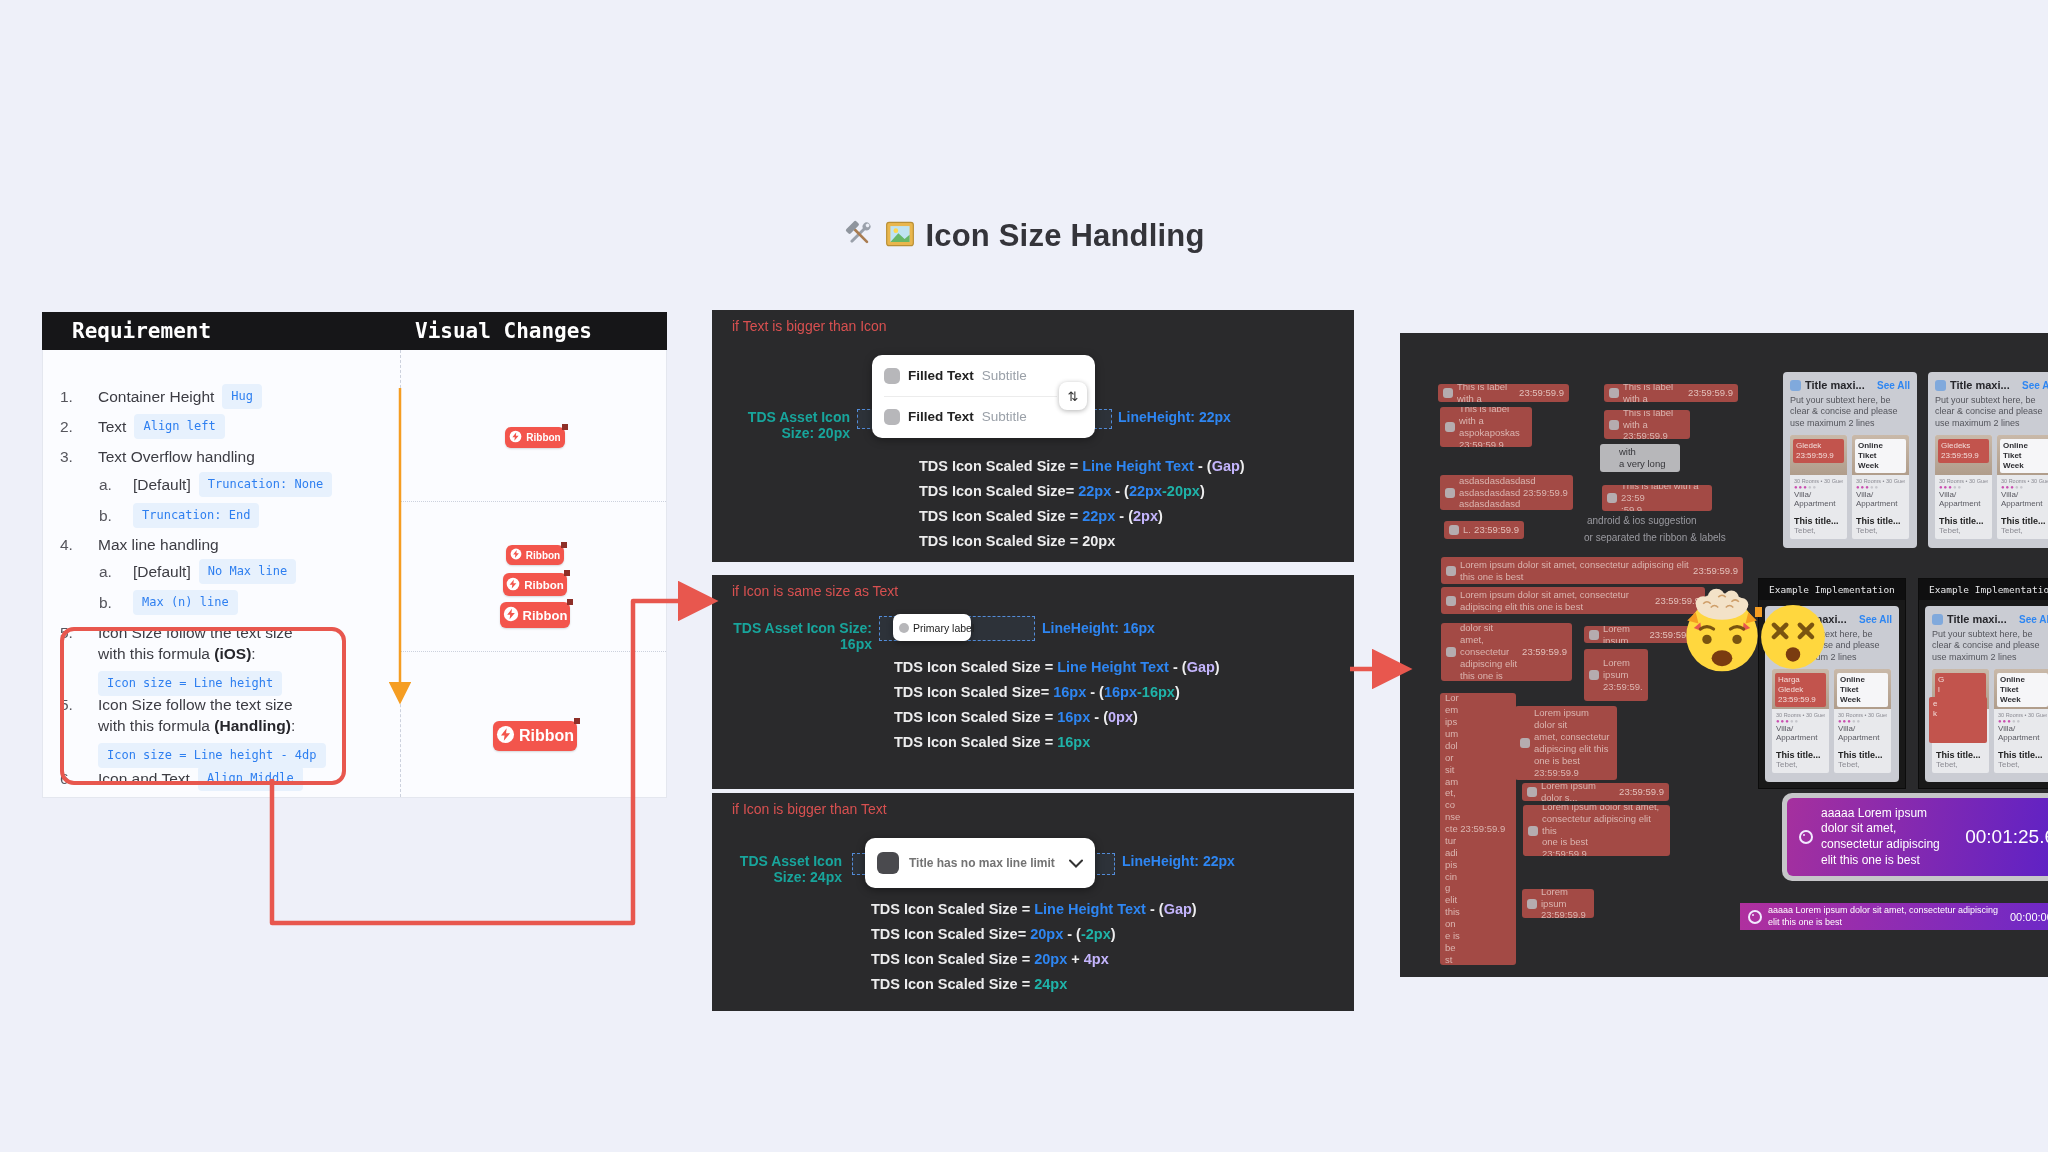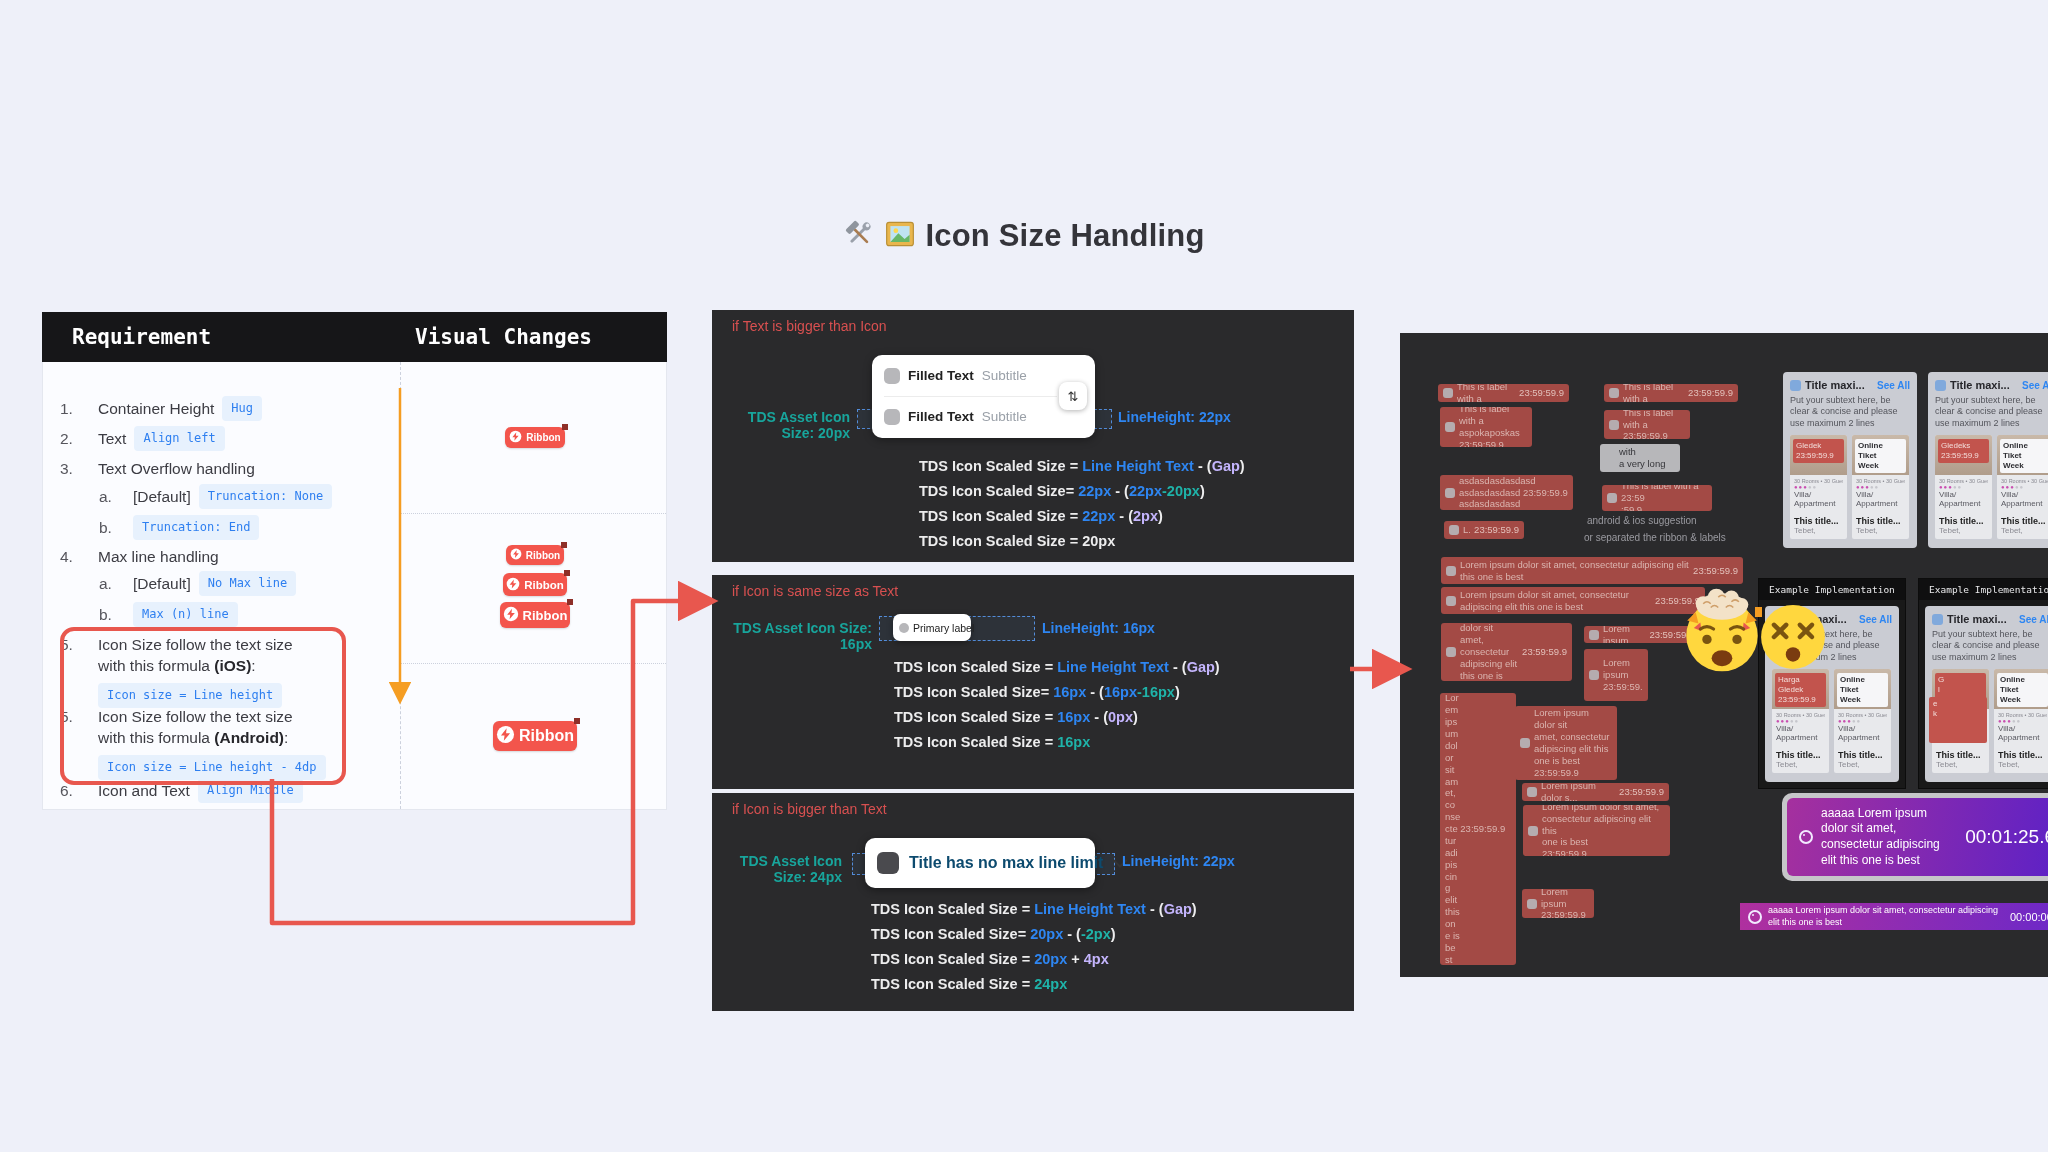--- a/index.html
+++ b/index.html
@@ -4,21 +4,21 @@
 <style>
   html,body{margin:0;padding:0;background:#eef0f9;font-family:"Liberation Sans",sans-serif;}
   #stage{position:relative;width:2048px;height:1152px;overflow:hidden;background:#eef0f9;}
 
   
   .title{position:absolute;top:218px;left:0;width:100%;display:flex;justify-content:center;align-items:center;gap:10px;}
   .title .ttext{font-size:31px;font-weight:bold;color:#34343a;letter-spacing:.2px;}
 
   
   #reqtable{position:absolute;left:42px;top:312px;width:625px;height:498px;}
-  .thead{height:50px;background:#161618;display:flex;align-items:center;color:#fff;
+  .thead{height:38px;background:#161618;display:flex;align-items:center;color:#fff;
          font-family:"DejaVu Sans Mono",monospace;font-weight:bold;font-size:21px;justify-content:flex-end;}
   .thead .c1{width:357px;padding-left:30px;box-sizing:border-box;}
   .thead .c2{flex:1;padding-left:16px;}
   .tbody{position:relative;height:448px;background:#fbfcff;border:1px solid #e4e7ef;border-top:none;box-sizing:border-box;}
   .vdash{position:absolute;left:357px;top:0;bottom:0;border-left:1px dashed #ccd1dd;}
   .hdot{position:absolute;left:357px;right:0;border-top:1px dotted #ccd1dd;}
   .rrow{position:absolute;left:17px;display:flex;gap:8px;align-items:flex-start;font-size:15.5px;color:#3c3c43;line-height:21px;}
   .rrow.sub{left:56px;}
   .rnum{color:#55555c;min-width:30px;display:inline-block;}
   .rrow.sub .rnum{min-width:26px;}
@@ -54,21 +54,21 @@
   .wmut{font-size:13.5px;color:#9aa0a8;}
   .wdiv{position:absolute;left:12px;right:38px;top:41px;border-top:1px solid #ececec;}
   .swapbtn{position:absolute;right:8px;top:27px;width:28px;height:28px;background:#fff;border-radius:8px;
            box-shadow:0 1px 5px rgba(0,0,0,.3);display:flex;align-items:center;justify-content:center;
            font-size:13px;color:#333;}
   #card2{left:181px;top:39px;width:78px;height:27px;border-radius:7px;display:flex;align-items:center;gap:4px;padding-left:6px;box-sizing:border-box;}
   #card2 .circ{width:10px;height:10px;border-radius:50%;background:#b7b7ba;flex:0 0 auto;}
   #card2 .plabel{font-size:10.5px;color:#222;white-space:nowrap;}
   #card3{left:153px;top:45px;width:230px;height:50px;display:flex;align-items:center;gap:10px;padding:0 12px;box-sizing:border-box;}
   #card3 .dicon{width:22px;height:22px;border-radius:6px;background:#4a4a4e;flex:0 0 auto;}
-  #card3 .dtext{font-weight:bold;font-size:16px;color:#0c4a6e;flex:1;white-space:nowrap;}
+  #card3 .dtext{font-weight:bold;font-size:12px;color:#737373;flex:1;white-space:nowrap;}
 
   
   #connectors{position:absolute;left:0;top:0;pointer-events:none;z-index:20;}
 
   
   #board{position:absolute;left:1400px;top:333px;width:648px;height:644px;background:#2a2a2c;overflow:hidden;}
   .rbox{position:absolute;background:#a34a45;border-radius:3px;color:#dbb6b1;font-size:9.5px;line-height:1.25;
         display:flex;align-items:center;gap:4px;padding:2px 5px;box-sizing:border-box;overflow:hidden;}
   .rbox .ic{width:10px;height:10px;border-radius:3px;background:#b7b7ba;opacity:.9;flex:0 0 auto;}
   .rbox .tx{flex:1 1 auto;white-space:pre-line;overflow:hidden;}
@@ -197,21 +197,21 @@
             <div class="rcol">
               <div class="rline">Icon Size follow the text size</div>
               <div class="rline">with this formula <b>(iOS)</b>:</div>
               <div class="chiprow"><span class="chip">Icon size = Line height</span></div>
             </div>
           </div>
           <div class="rrow" style="top: 344px;">
             <span class="rnum">5.</span>
             <div class="rcol">
               <div class="rline">Icon Size follow the text size</div>
-              <div class="rline">with this formula <b>(Android)</b>:</div>
+              <div class="rline">with this formula <b>(Handling)</b>:</div>
               <div class="chiprow"><span class="chip">Icon size = Line height - 4dp</span></div>
             </div>
           </div>
           <div class="rrow" style="top: 418px;">
             <span class="rnum">6.</span>
             <span class="rtext">Icon and Text</span>
             <span class="chip">Align Middle</span>
           </div>
         </div>
     </div>

